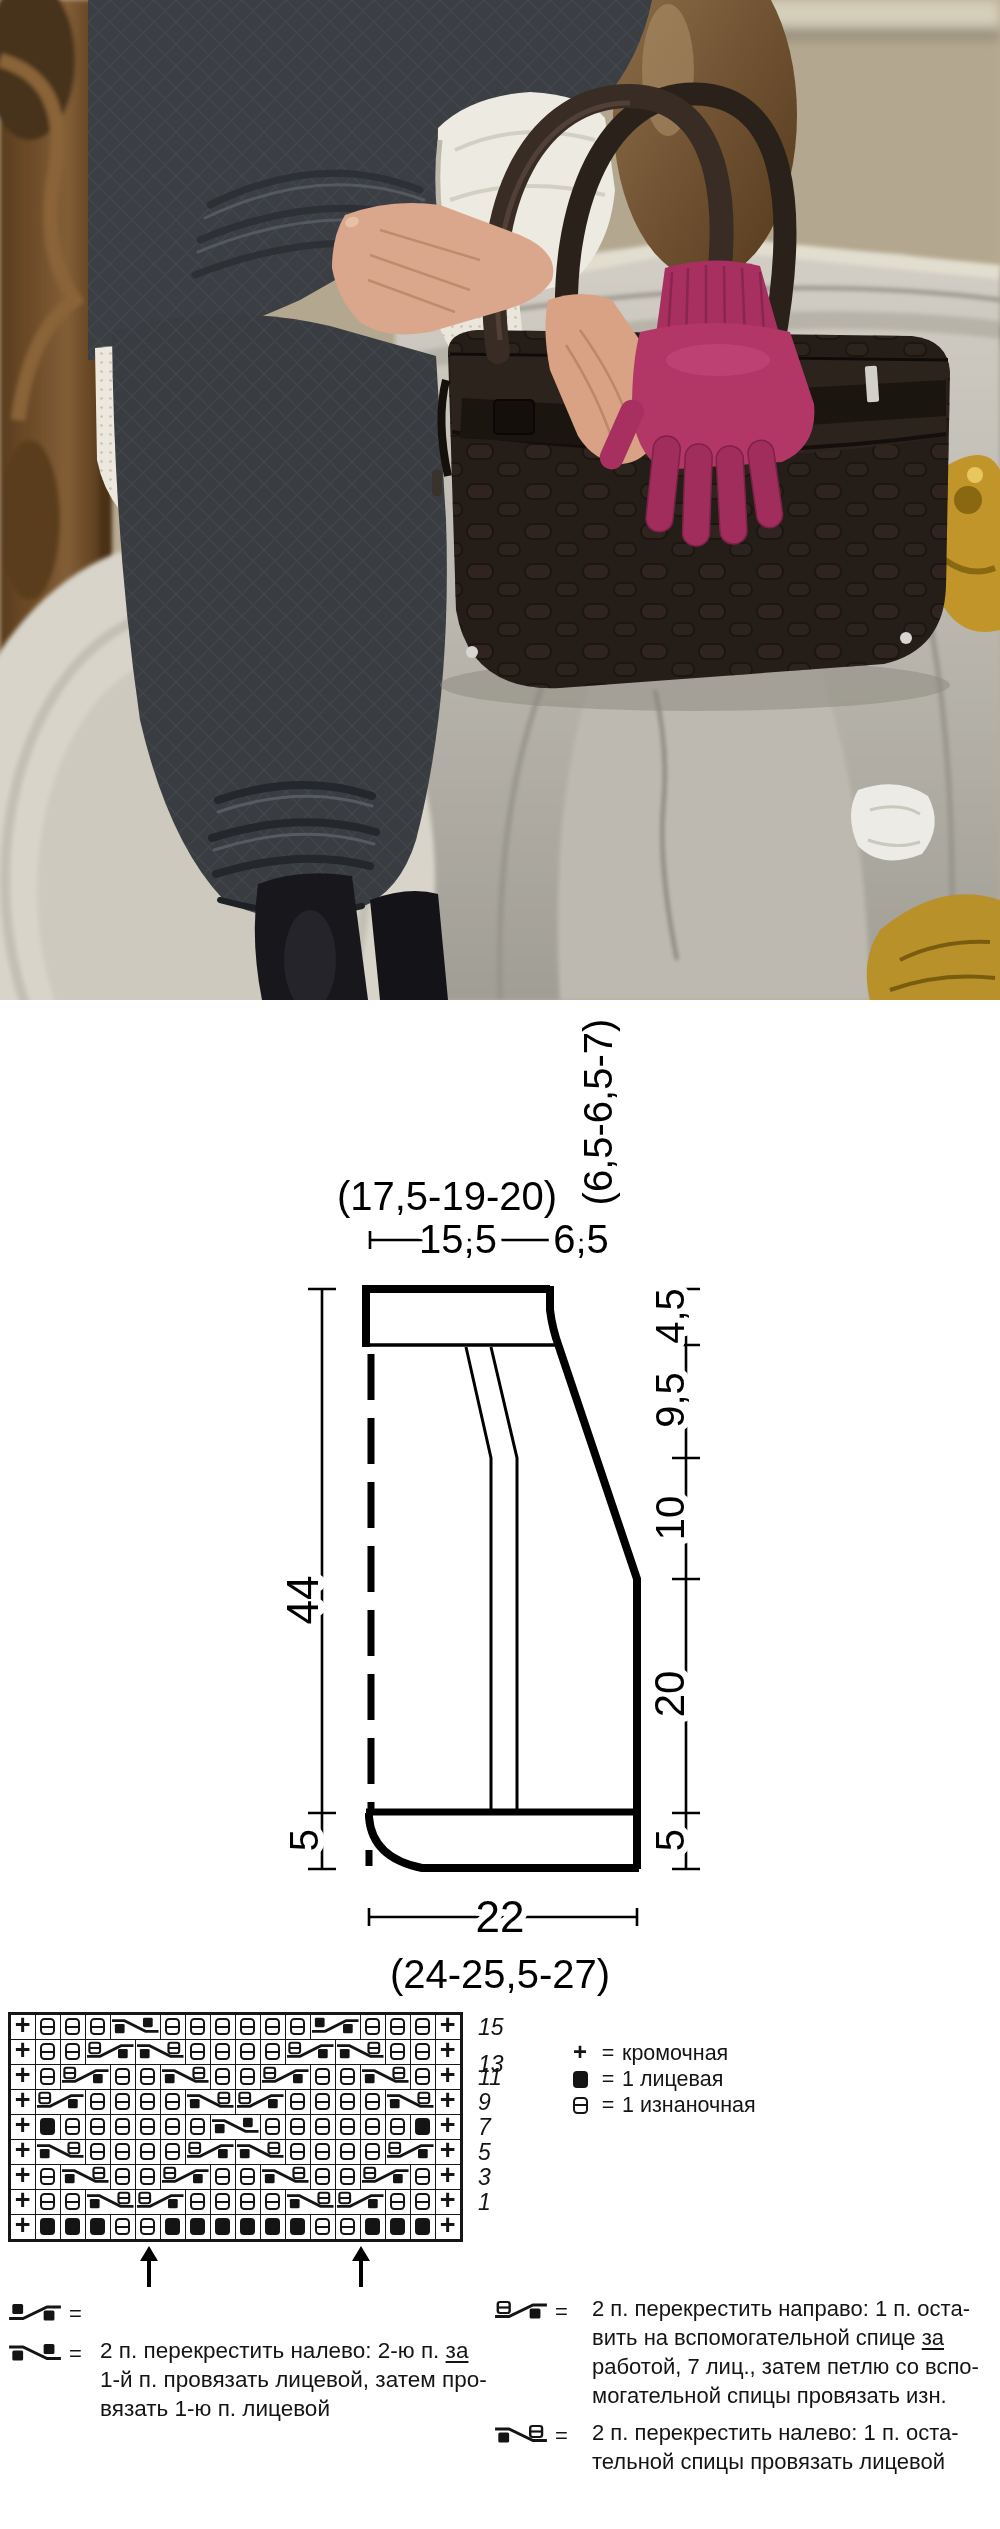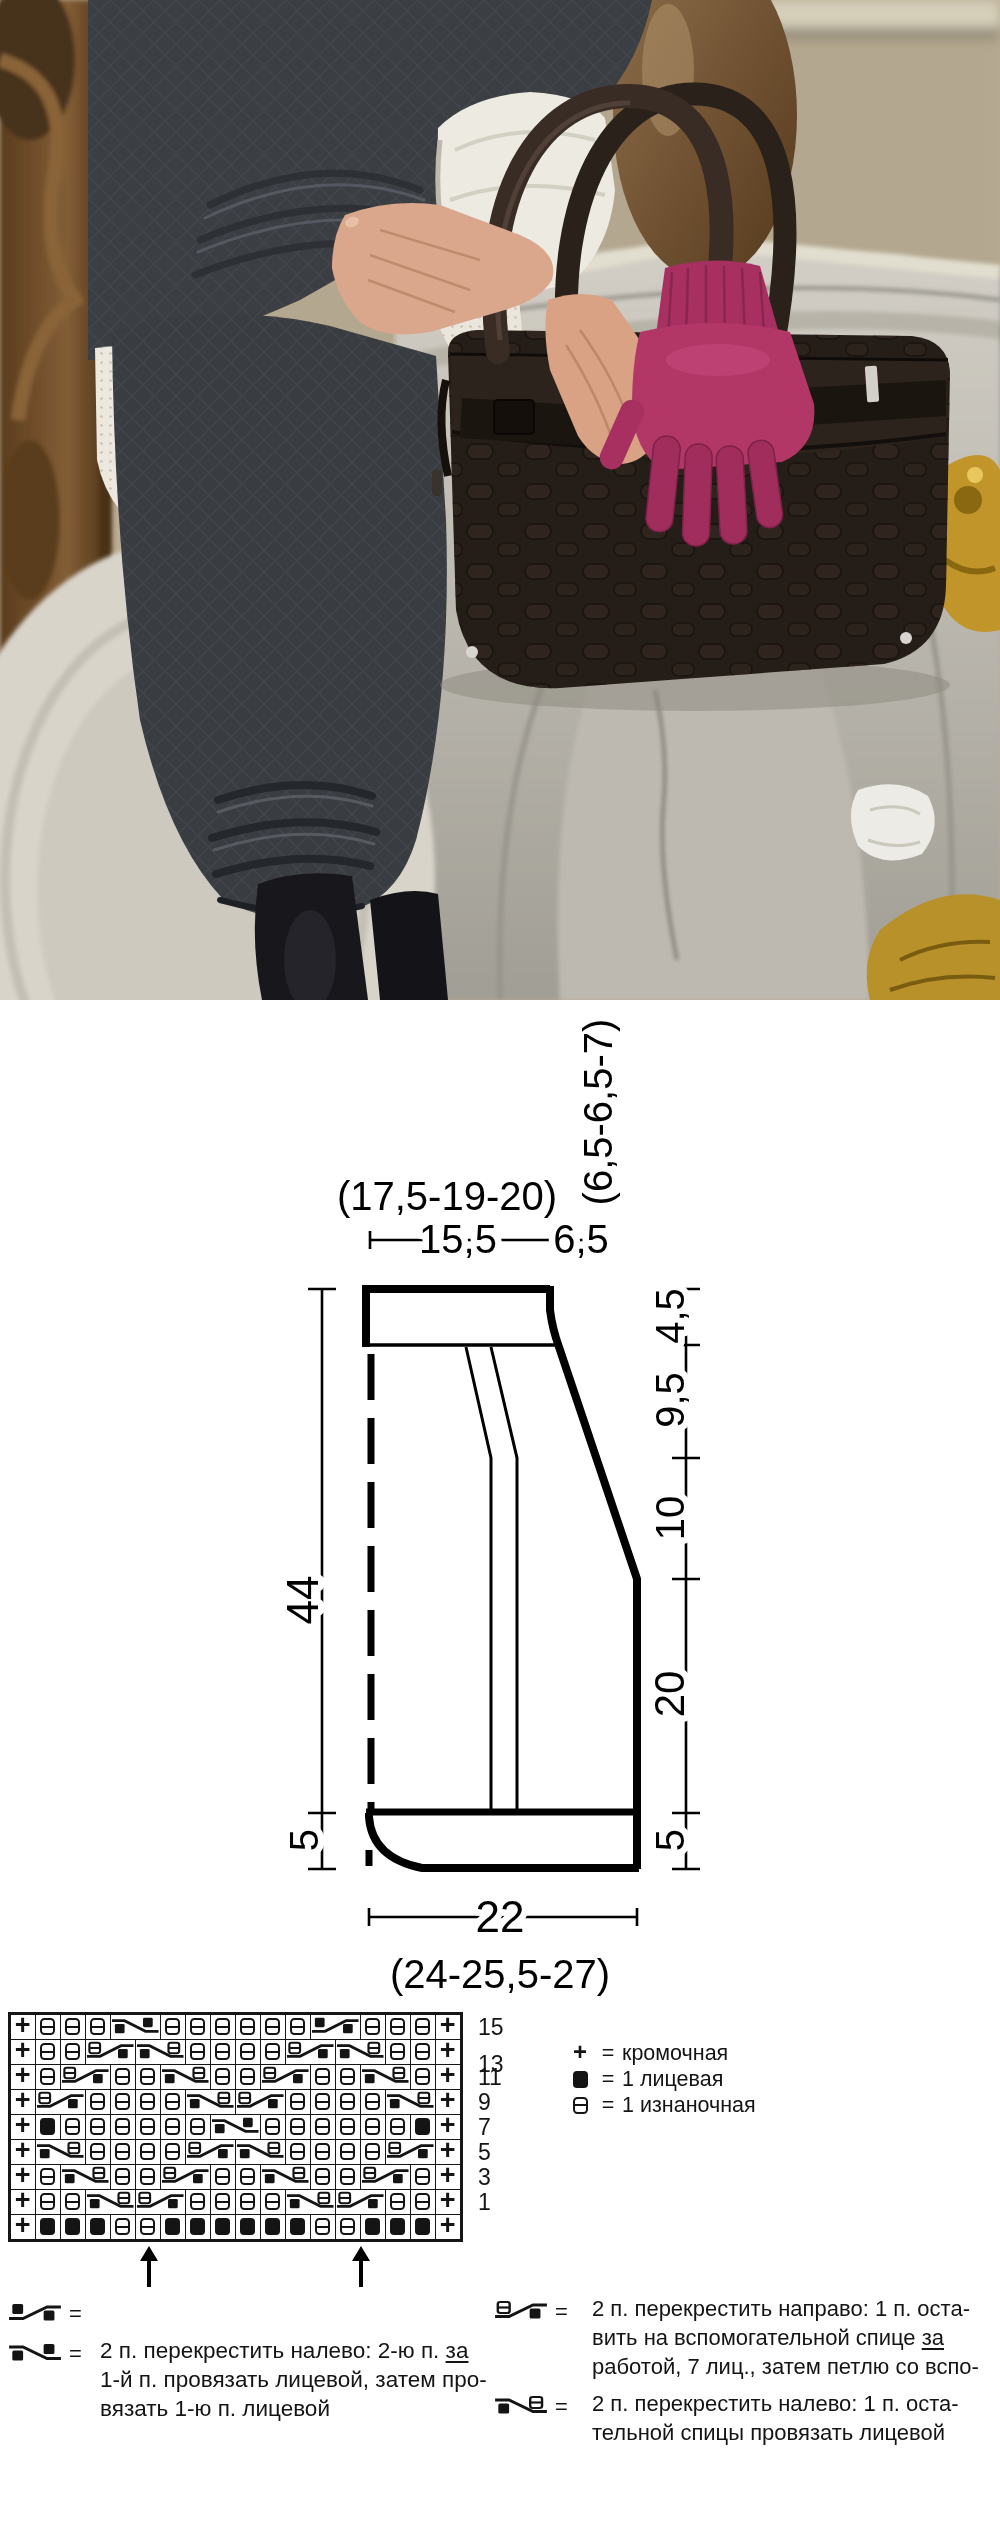--- a/index.html
+++ b/index.html
@@ -15,21 +15,21 @@
          grid-template-columns:repeat(18,23.5px);grid-auto-rows:23.5px;gap:1.5px;
          background:#161616;border:3px solid #161616;}
   .cell{background:#fff;display:flex;align-items:center;justify-content:center;overflow:hidden;}
   .cable{grid-column:span 2;}
   .cable svg{width:100%;height:100%;display:block;}
   .edge{font-size:27px;font-weight:700;line-height:1;transform:translateY(-1px);}
   .kg{display:inline-block;width:15px;height:17px;background:#141414;border-radius:4px;}
   .pg{display:inline-block;width:15px;height:17px;border:2.4px solid #141414;border-radius:4.5px;
       position:relative;background:#fff;box-sizing:border-box;}
   .pg::after{content:"";position:absolute;left:0;right:0;top:42%;height:2.4px;background:#141414;}
-  .rownums{position:absolute;left:478px;top:2012px;width:60px;height:232px;font-size:23px;}
+  .rownums{position:absolute;left:478px;top:2012px;width:60px;height:232px;font-size:23px;font-style:italic;}
   .rn{position:absolute;left:0;height:25px;display:flex;align-items:center;}
   .rep-arrow{position:absolute;top:2246px;width:18px;}
   .rep-arrow .tri{width:0;height:0;border-left:9px solid transparent;border-right:9px solid transparent;
                   border-bottom:15px solid #000;margin:0 auto;}
   .rep-arrow .stem{width:3.5px;height:26px;background:#000;margin:0 auto;}
   
   .legend{position:absolute;left:566px;top:2040px;font-size:21.5px;}
   .lg-row{display:flex;align-items:center;height:26px;}
   .lg-sym{width:28px;display:flex;justify-content:center;align-items:center;}
   .lg-eq{width:28px;text-align:center;}
@@ -894,20 +894,21 @@
             <rect x="3.5" y="3" width="11" height="11" rx="2.2" fill="#fff" stroke="#141414" stroke-width="2.2"></rect>
             <line x1="3.5" y1="8.5" x2="14.5" y2="8.5" stroke="#141414" stroke-width="2.2"></line>
             <rect x="33" y="9.5" width="10" height="10" rx="1.5" fill="#141414"></rect>
           </svg>
           <span class="ieq">=</span>
         </div>
         <div class="lines">
           <div><span>2 п. перекрестить направо: 1 п. оста-</span></div>
           <div><span>вить на вспомогательной спице </span><span class="u">за</span></div>
           <div><span>работой, 7 лиц., затем петлю со вспо-</span></div>
+          <div><span>могательной спицы провязать изн.</span></div>
         </div>
       </div>
       <div class="item">
         <div class="symcol">
           <svg viewBox="0 0 50 25" preserveAspectRatio="none">
             <path d="M1,6H14L36,17.5H49" fill="none" stroke="#141414" stroke-width="3" stroke-linejoin="round"></path>
             <rect x="4" y="9.5" width="10" height="10" rx="1.5" fill="#141414"></rect>
             <rect x="33.5" y="3" width="11" height="11" rx="2.2" fill="#fff" stroke="#141414" stroke-width="2.2"></rect>
             <line x1="33.5" y1="8.5" x2="44.5" y2="8.5" stroke="#141414" stroke-width="2.2"></line>
           </svg>

